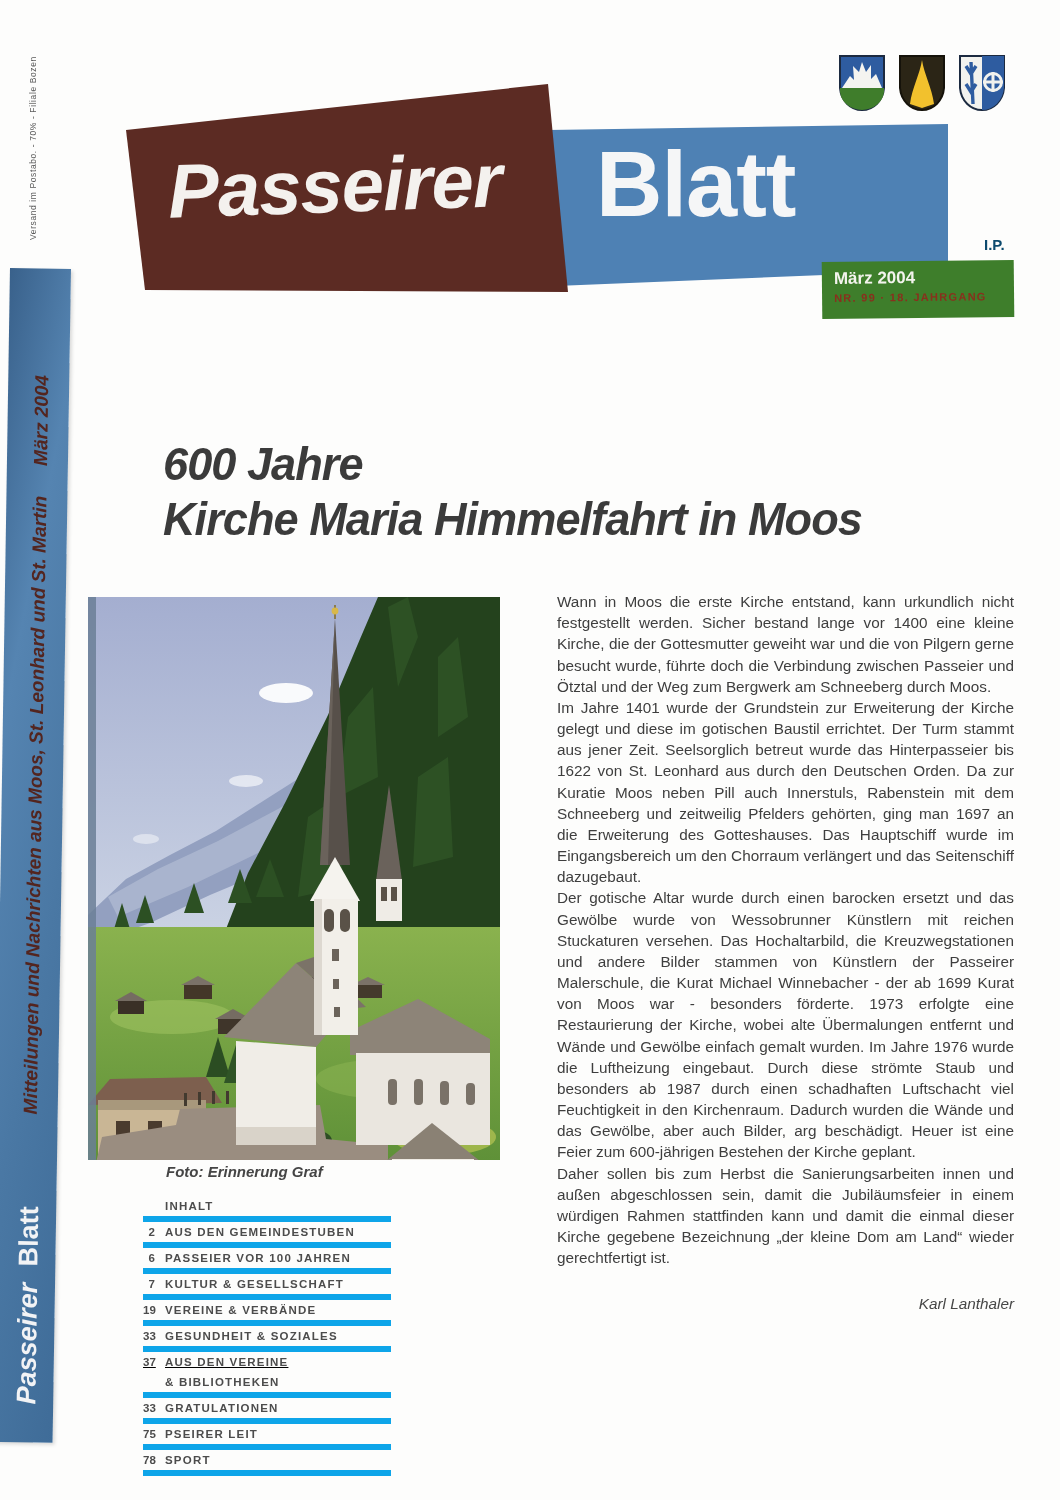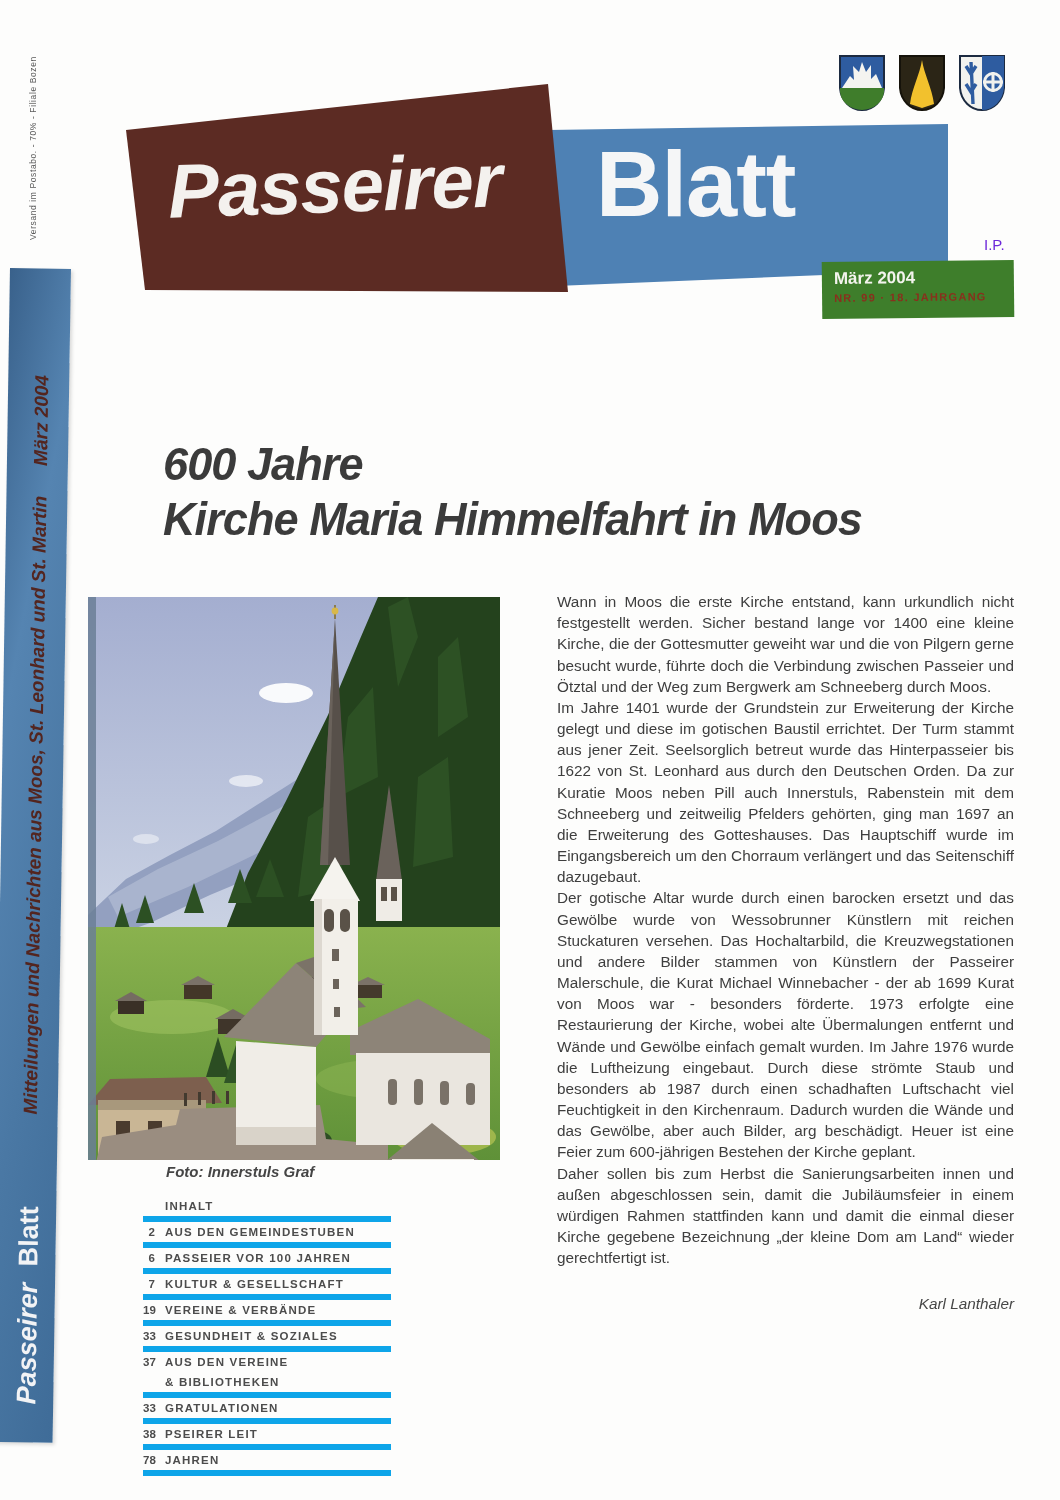--- a/index.html
+++ b/index.html
@@ -70,21 +70,21 @@
     position:absolute; left:48px; top:62px;
     font-size:76px; font-weight:bold; font-style:italic; color:#f4f1ee;
     transform:rotate(-2deg); letter-spacing:-1px;
   }
 
   .crests { position:absolute; left:838px; top:54px; display:flex; gap:12px; z-index:3; }
   .crest { width:48px; height:58px; }
 
   .ip-label {
     position:absolute; left:984px; top:236px;
-    font-size:15px; font-weight:400; color:#6d28d9; z-index:3;
+    font-size:15px; font-weight:700; color:#0c4a6e; z-index:3;
   }
 
   .issue-box {
     position:absolute; left:822px; top:261px; width:192px; height:57px;
     background:#3e7e2b; z-index:4; transform:rotate(-0.6deg);
     padding:7px 0 0 12px;
   }
   .issue-date { font-size:17px; font-weight:bold; color:#f4f4ee; }
   .issue-number {
     margin-top:3px;
@@ -107,21 +107,21 @@
     font-size:15px; font-style:italic; font-weight:bold; color:#454545;
   }
 
   
   .toc { position:absolute; left:143px; top:1196px; width:248px; }
   .toc-row {
     display:flex; align-items:baseline;
     border-bottom:6px solid #0ea5e9;
     padding:4px 0 4px 0;
   }
-  .toc-row.no-line { border-bottom:none; }
+  .toc-row.no-line { border-bottom:none;text-decoration:underline; }
   .toc-num {
     width:22px; flex:0 0 22px; text-align:right; padding-right:10px;
     font-size:11.5px; font-weight:bold; color:#4c4c4c;
   }
   .toc-label {
     font-size:11.5px; font-weight:bold; letter-spacing:1.2px; color:#4c4c4c;
   }
 
   
   .body-col {
@@ -299,21 +299,21 @@
     <rect x="246" y="410" width="6" height="10" fill="#6b635a"></rect>
 
     <polygon points="298,564 344,526 392,564" fill="#8a8174"></polygon>
     <rect x="304" y="562" width="82" height="54" fill="#efebe4"></rect>
     <rect x="320" y="584" width="13" height="18" rx="5" fill="#6b635a"></rect>
     <rect x="352" y="584" width="13" height="18" rx="5" fill="#6b635a"></rect>
 
     <rect x="0" y="0" width="8" height="563" fill="#6b7f96" opacity=".85"></rect>
   </svg>
 </div>
-<div class="photo-caption">Foto: Innerstuls Graf</div>
+<div class="photo-caption">Foto: Erinnerung Graf</div>
 
 <div class="toc">
 
     <div class="toc-row">
       <span class="toc-num"></span>
       <span class="toc-label">INHALT</span>
     </div>
 
     <div class="toc-row">
       <span class="toc-num">2</span>
@@ -349,27 +349,27 @@
       <span class="toc-num"></span>
       <span class="toc-label">&amp; BIBLIOTHEKEN</span>
     </div>
 
     <div class="toc-row">
       <span class="toc-num">33</span>
       <span class="toc-label">GRATULATIONEN</span>
     </div>
 
     <div class="toc-row">
-      <span class="toc-num">38</span>
+      <span class="toc-num">75</span>
       <span class="toc-label">PSEIRER LEIT</span>
     </div>
 
     <div class="toc-row">
       <span class="toc-num">78</span>
-      <span class="toc-label">JAHREN</span>
+      <span class="toc-label">SPORT</span>
     </div>
   </div>
 
 <div class="body-col">
   <div>
 
       <p>Wann in Moos die erste Kirche entstand, kann urkundlich nicht festgestellt werden. Sicher bestand lange vor 1400 eine kleine Kirche, die der Gottesmutter geweiht war und die von Pilgern gerne besucht wurde, führte doch die Verbindung zwischen Passeier und Ötztal und der Weg zum Bergwerk am Schneeberg durch Moos.</p>
       <p>Im Jahre 1401 wurde der Grundstein zur Erweiterung der Kirche gelegt und diese im gotischen Baustil errichtet. Der Turm stammt aus jener Zeit. Seelsorglich betreut wurde das Hinterpasseier bis 1622 von St. Leonhard aus durch den Deutschen Orden. Da zur Kuratie Moos neben Pill auch Innerstuls, Rabenstein mit dem Schneeberg und zeitweilig Pfelders gehörten, ging man 1697 an die Erweiterung des Gotteshauses. Das Hauptschiff wurde im Eingangsbereich um den Chorraum verlängert und das Seitenschiff dazugebaut.</p>
       <p>Der gotische Altar wurde durch einen barocken ersetzt und das Gewölbe wurde von Wessobrunner Künstlern mit reichen Stuckaturen versehen. Das Hochaltarbild, die Kreuzwegstationen und andere Bilder stammen von Künstlern der Passeirer Malerschule, die Kurat Michael Winnebacher - der ab 1699 Kurat von Moos war - besonders förderte. 1973 erfolgte eine Restaurierung der Kirche, wobei alte Übermalungen entfernt und Wände und Gewölbe einfach gemalt wurden. Im Jahre 1976 wurde die Luftheizung eingebaut. Durch diese strömte Staub und besonders ab 1987 durch einen schadhaften Luftschacht viel Feuchtigkeit in den Kirchenraum. Dadurch wurden die Wände und das Gewölbe, aber auch Bilder, arg beschädigt. Heuer ist eine Feier zum 600-jährigen Bestehen der Kirche geplant.</p>
       <p>Daher sollen bis zum Herbst die Sanierungsarbeiten innen und außen abgeschlossen sein, damit die Jubiläumsfeier in einem würdigen Rahmen stattfinden kann und damit die einmal dieser Kirche gegebene Bezeichnung „der kleine Dom am Land“ wieder gerechtfertigt ist.</p>

